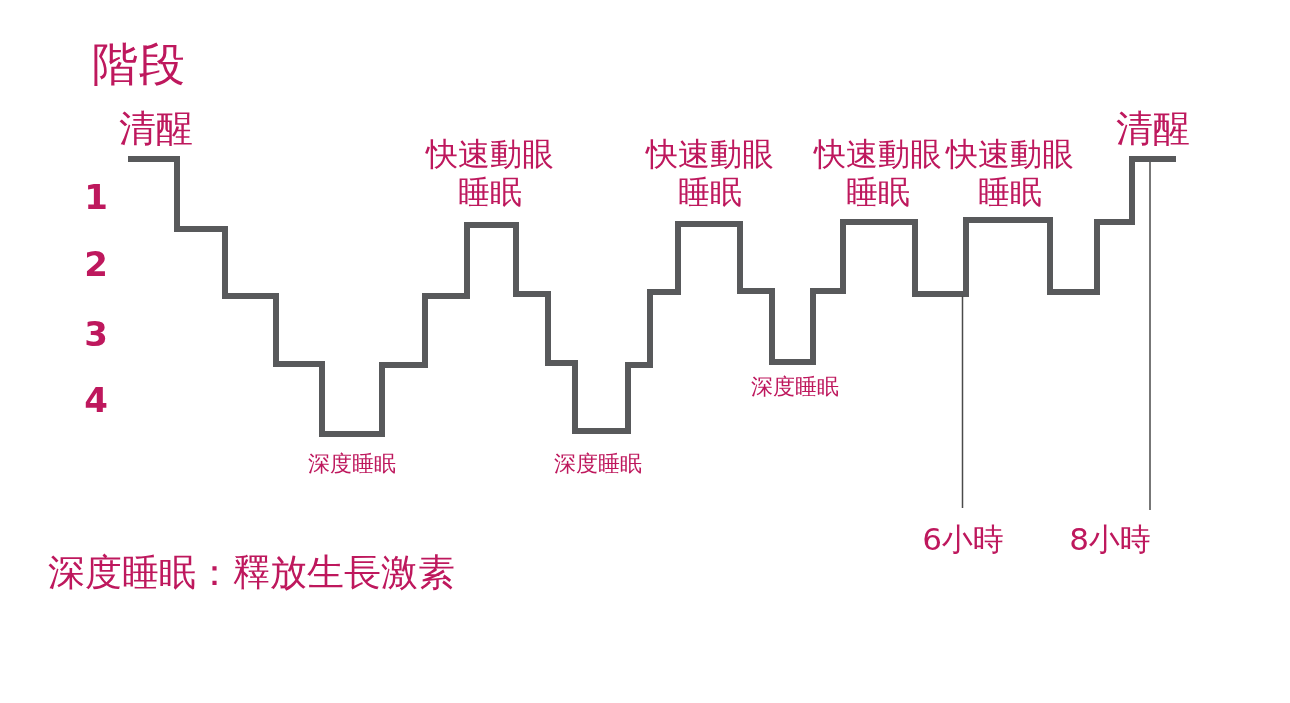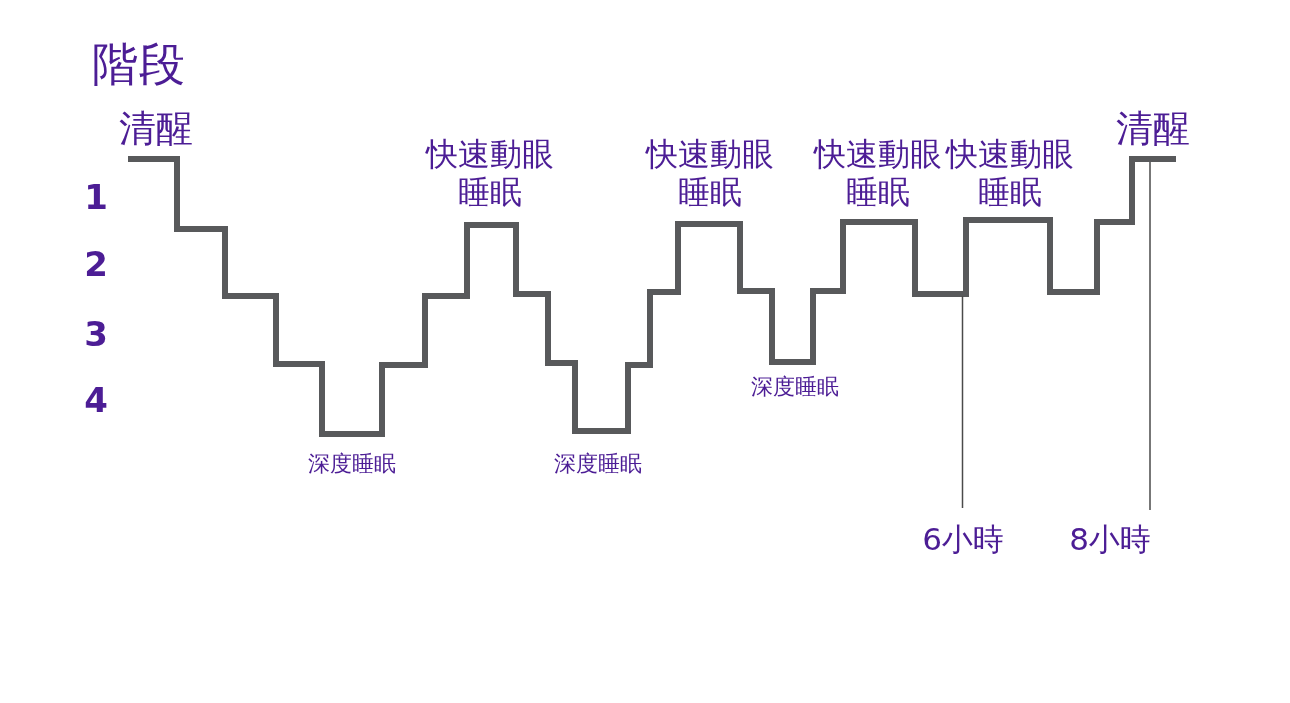--- a/index.html
+++ b/index.html
@@ -2,21 +2,21 @@
 <html><head>
 <meta charset="utf-8">
 <style>
   html, body { margin: 0; padding: 0; background: #ffffff; }
   #canvas {
     position: relative;
     width: 1290px;
     height: 703px;
     background: #ffffff;
     font-family: "DejaVu Sans", sans-serif;
-    color: #4c1d95;
+    color: #be185d;
     overflow: hidden;
   }
   #plot-svg { position: absolute; left: 0; top: 0; }
   .lbl { position: absolute; white-space: nowrap; }
   .centered { transform: translateX(-50%); text-align: center; }
   #chart-title { left: 92px; top: 34px; font-size: 46px; letter-spacing: 1px; }
   .awake-lbl { font-size: 37px; top: 104px; }
   #awake-start { left: 156px; }
   #awake-end { left: 1153px; }
   .stage-num { left: 96px; font-size: 34px; font-weight: bold; line-height: 35px; }
@@ -80,14 +80,15 @@
     <div>睡眠</div>
   </div>
 
   <div class="lbl centered deep-lbl" id="deep-1">深度睡眠</div>
   <div class="lbl centered deep-lbl" id="deep-2">深度睡眠</div>
   <div class="lbl centered deep-lbl" id="deep-3">深度睡眠</div>
 
   <div class="lbl centered hour-lbl" id="hour-6">6小時</div>
   <div class="lbl centered hour-lbl" id="hour-8">8小時</div>
 
+  <div class="lbl legend-line" id="legend-1">深度睡眠：釋放生長激素</div>
 
 </div>
 
 </body></html>

